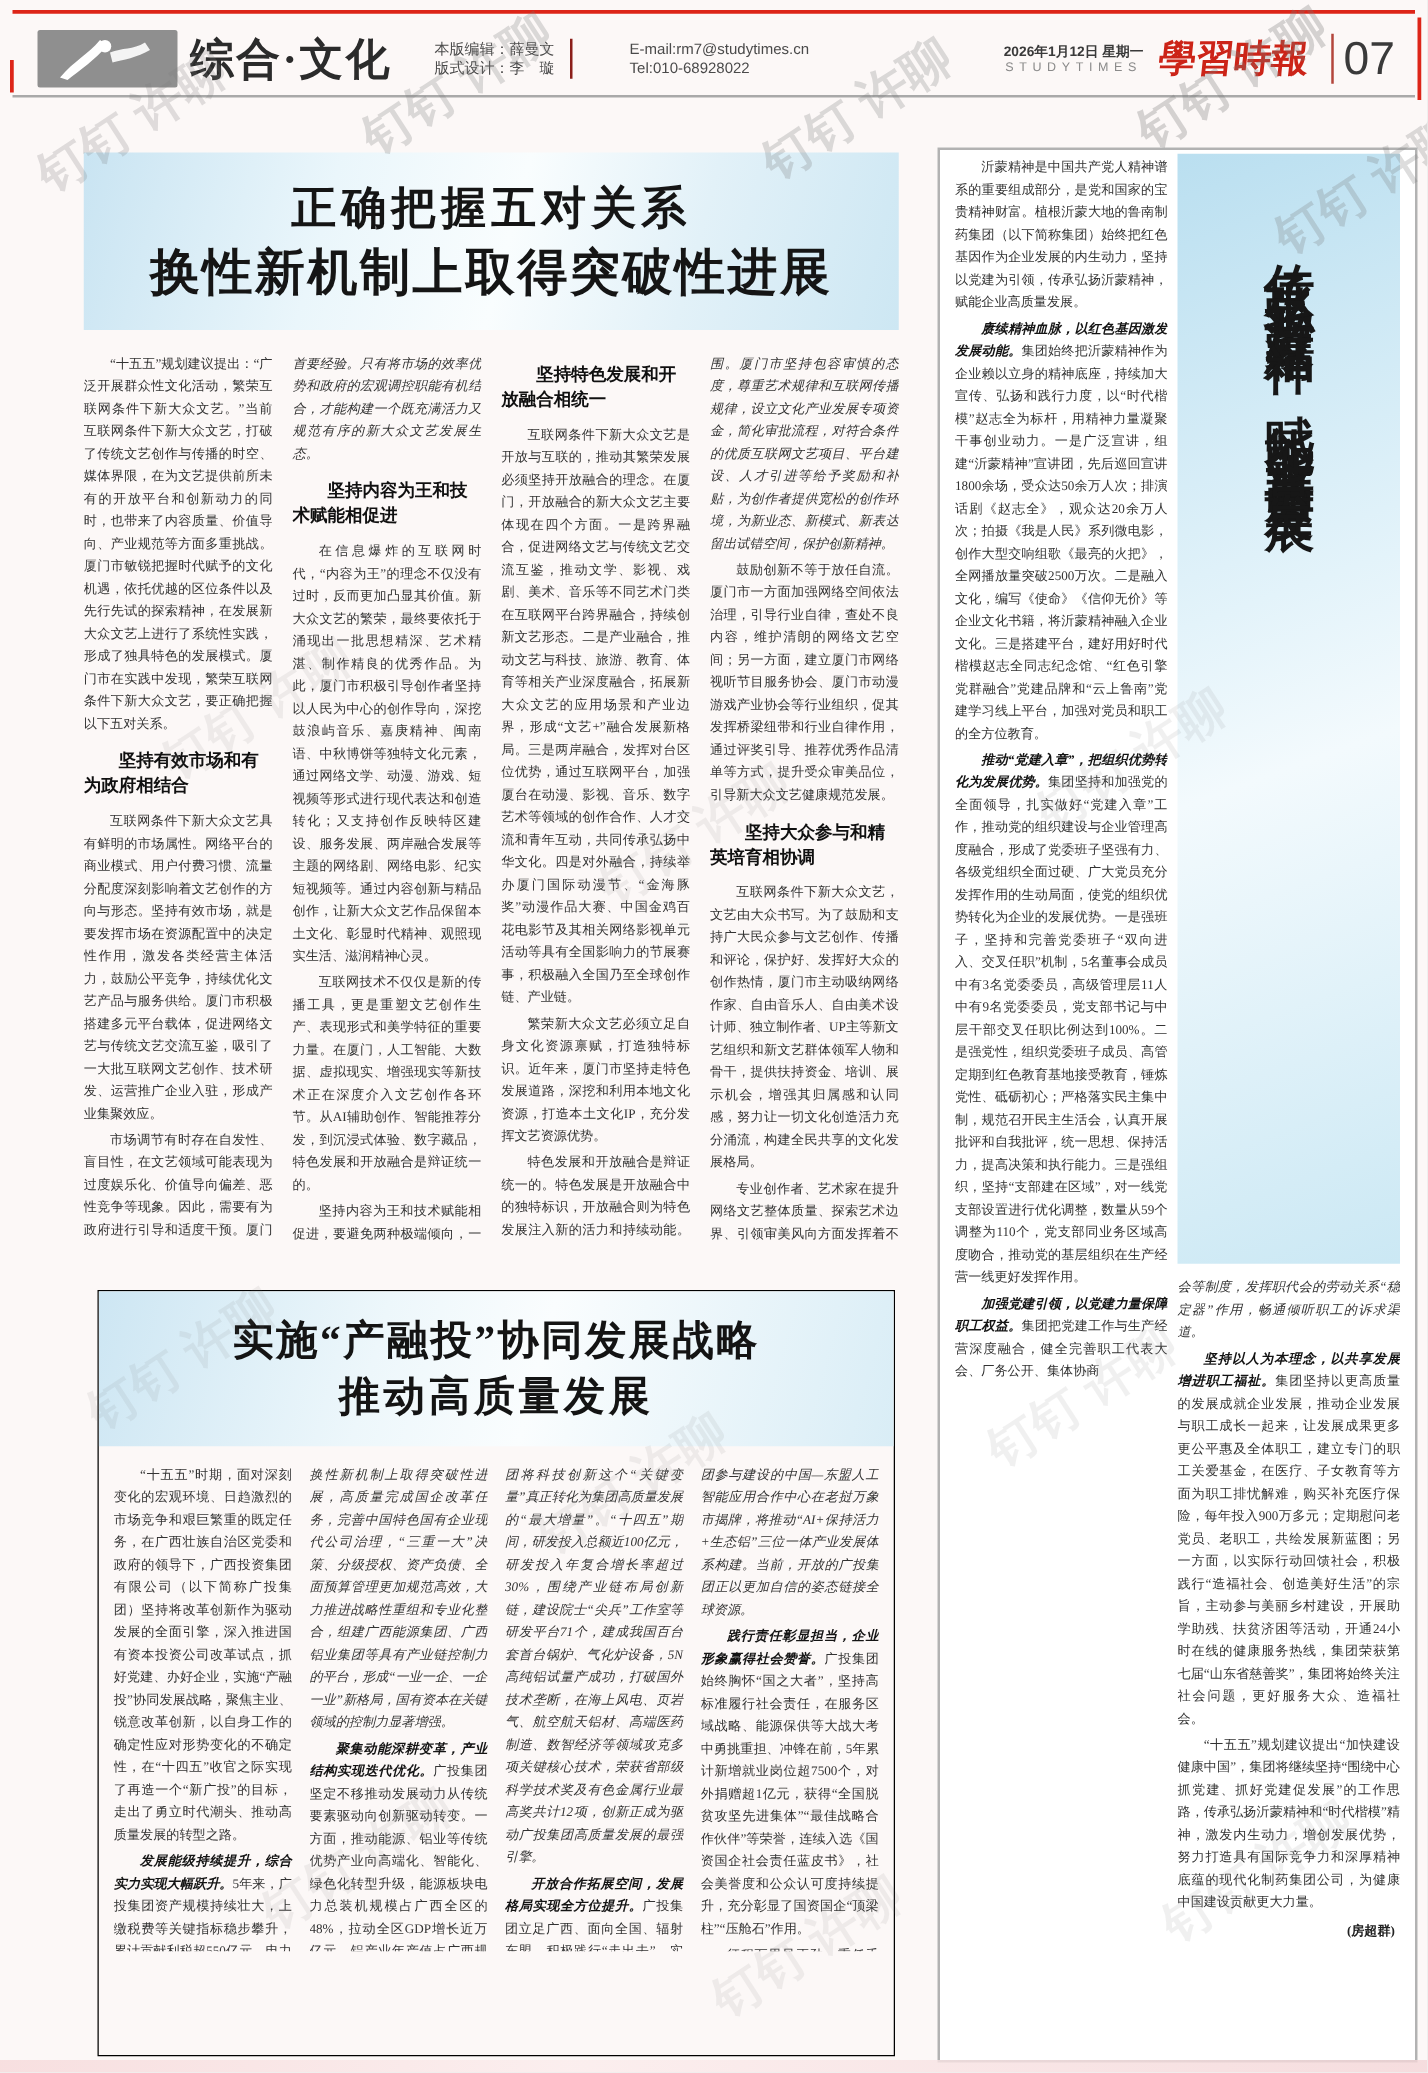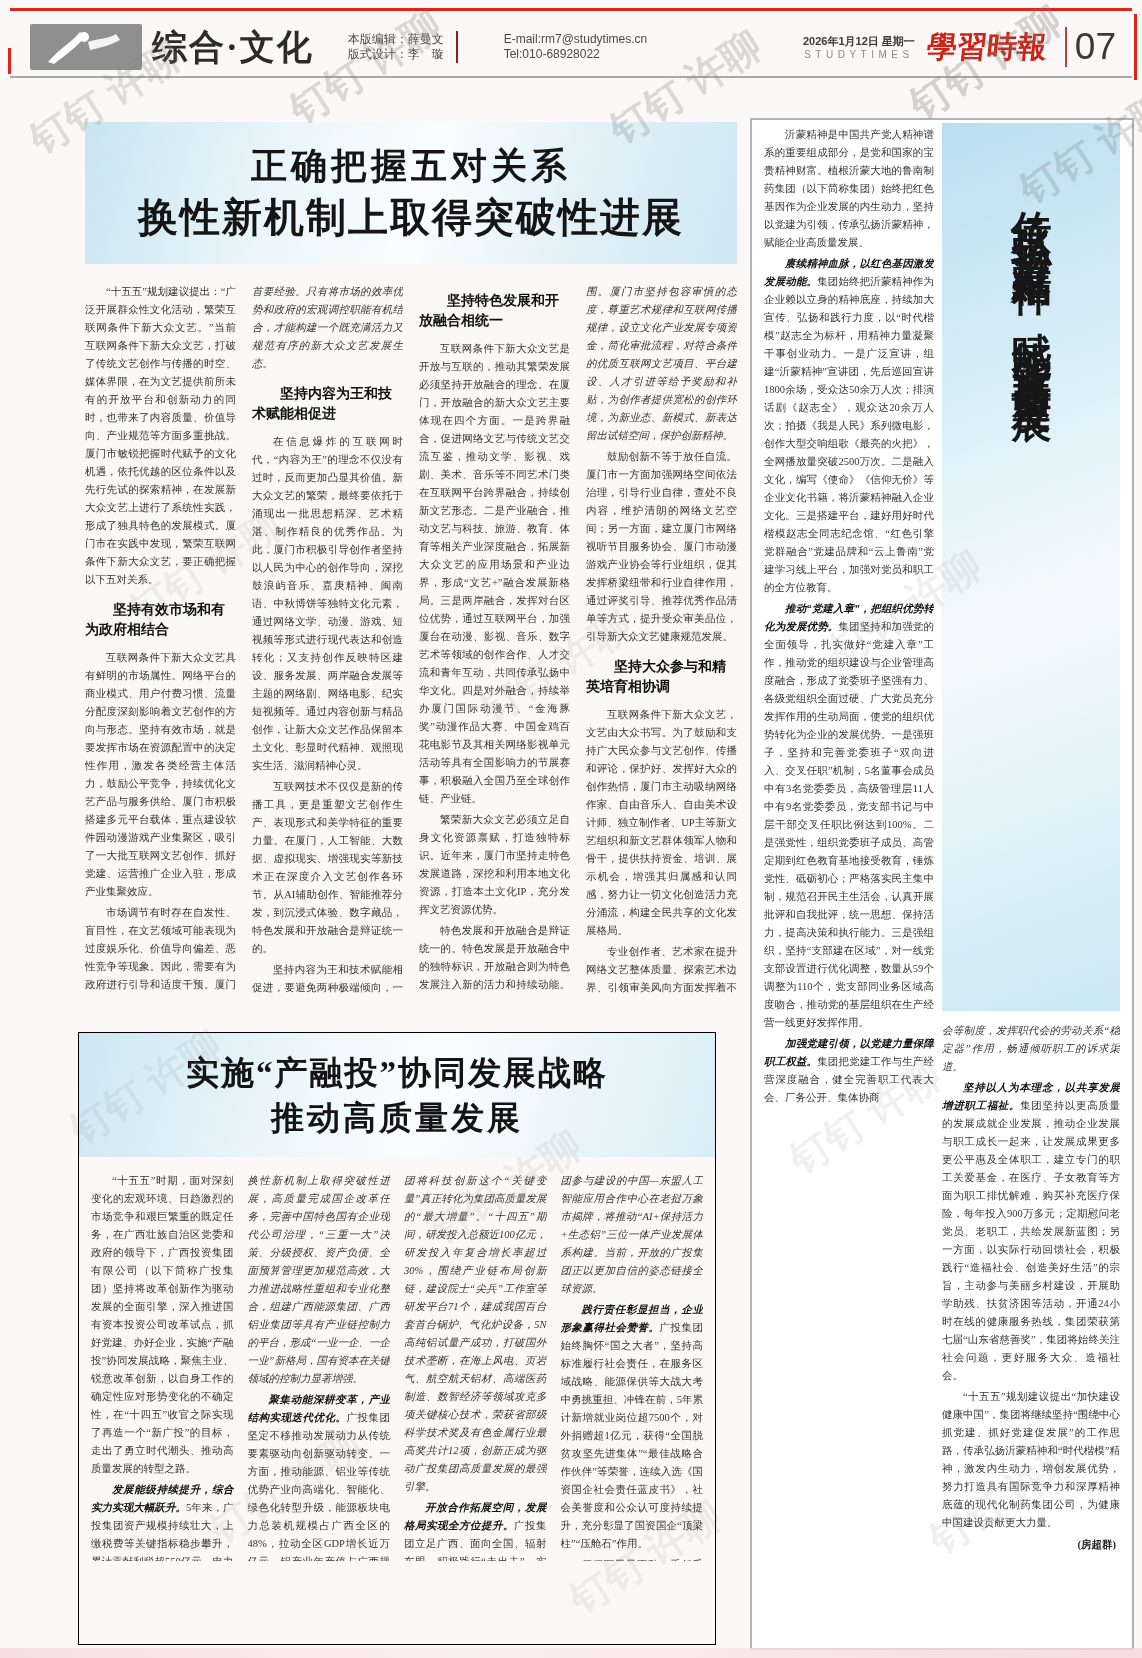--- a/index.html
+++ b/index.html
@@ -21,21 +21,21 @@
   .pg-div{width:2px;height:40px;background:#b3453c;margin:0 8px;flex:0 0 auto;}
   .pgno{font-size:37px;color:#3a3a3a;font-family:"Liberation Sans",sans-serif;}
   .hdr-rule{position:absolute;top:76px;left:10px;width:1122px;height:2px;background:#a9a9a9;}
   
   .p{font-size:10.5px;line-height:18px;text-align:justify;text-indent:2em;margin:3px 0;color:#333;}
   .noind{text-indent:0;font-style:italic;}
   .sub{font-size:14px;font-weight:700;line-height:20px;margin:11px 0 9px;text-indent:2em;color:#101010;}
   .lead{font-weight:700;font-style:italic;color:#141414;}
   .byline{font-size:10.5px;font-weight:700;text-align:right;margin:6px 4px 0 0;color:#222;}
   
-  .main-art{position:absolute;left:85px;top:122px;width:652px;}
+  .main-art{position:absolute;left:67px;top:122px;width:652px;}
   .head-band{background:linear-gradient(105deg,#c9e4f2 0%,#eaf6fb 30%,#f9fdfe 52%,#e2f1f8 74%,#cde7f3 100%);
              padding:20px 6px 18px;text-align:center;}
   .hl1{font-size:36px;font-weight:900;letter-spacing:4px;color:#151515;line-height:48px;}
   .hl2{font-size:40px;font-weight:900;letter-spacing:2px;color:#151515;line-height:56px;}
   .cols{display:flex;gap:16px;margin-top:16px;height:716px;overflow:hidden;}
   .col{flex:1;overflow:hidden;}
   
   .box-art{position:absolute;left:78px;top:1032px;width:638px;height:613px;border:1px solid #000000;
            box-sizing:border-box;padding:0 12px;overflow:hidden;}
   .box-head{background:linear-gradient(105deg,#cde6f3 0%,#edf7fb 35%,#fafdfe 55%,#d9edf6 100%);
@@ -99,21 +99,21 @@
 
   <div class="main-art">
     <div class="head-band">
       <div class="hl1">正确把握五对关系</div>
       <div class="hl2">换性新机制上取得突破性进展</div>
     </div>
     <div class="cols">
       <div class="col">
           <p class="p">“十五五”规划建议提出：“广泛开展群众性文化活动，繁荣互联网条件下新大众文艺。”当前互联网条件下新大众文艺，打破了传统文艺创作与传播的时空、媒体界限，在为文艺提供前所未有的开放平台和创新动力的同时，也带来了内容质量、价值导向、产业规范等方面多重挑战。厦门市敏锐把握时代赋予的文化机遇，依托优越的区位条件以及先行先试的探索精神，在发展新大众文艺上进行了系统性实践，形成了独具特色的发展模式。厦门市在实践中发现，繁荣互联网条件下新大众文艺，要正确把握以下五对关系。</p>
           <p class="sub">坚持有效市场和有为政府相结合</p>
-          <p class="p">互联网条件下新大众文艺具有鲜明的市场属性。网络平台的商业模式、用户付费习惯、流量分配度深刻影响着文艺创作的方向与形态。坚持有效市场，就是要发挥市场在资源配置中的决定性作用，激发各类经营主体活力，鼓励公平竞争，持续优化文艺产品与服务供给。厦门市积极搭建多元平台载体，重点建设软件园动漫游戏产业集聚区，吸引了一大批互联网文艺创作、抓好党建、运营推广企业入驻，形成产业集聚效应。</p>
+          <p class="p">互联网条件下新大众文艺具有鲜明的市场属性。网络平台的商业模式、用户付费习惯、流量分配度深刻影响着文艺创作的方向与形态。坚持有效市场，就是要发挥市场在资源配置中的决定性作用，激发各类经营主体活力，鼓励公平竞争，持续优化文艺产品与服务供给。厦门市积极搭建多元平台载体，促进网络文艺与传统文艺交流互鉴，吸引了一大批互联网文艺创作、技术研发、运营推广企业入驻，形成产业集聚效应。</p>
           <p class="p">市场调节有时存在自发性、盲目性，在文艺领域可能表现为过度娱乐化、价值导向偏差、恶性竞争等现象。因此，需要有为政府进行引导和适度干预。厦门市深度把握互联网文化产业发展规律，将其纳入全市经济社会治理和文化改革发展重要文件，明确网络视听、数字创意等市场重点发展方向。政策精准、服务到位，政府不缺位也不错位，是厦门市繁荣互联网条件下新大众文艺的</p>
         </div>
       <div class="col">
           <p class="p noind">首要经验。只有将市场的效率优势和政府的宏观调控职能有机结合，才能构建一个既充满活力又规范有序的新大众文艺发展生态。</p>
           <p class="sub">坚持内容为王和技术赋能相促进</p>
           <p class="p">在信息爆炸的互联网时代，“内容为王”的理念不仅没有过时，反而更加凸显其价值。新大众文艺的繁荣，最终要依托于涌现出一批思想精深、艺术精湛、制作精良的优秀作品。为此，厦门市积极引导创作者坚持以人民为中心的创作导向，深挖鼓浪屿音乐、嘉庚精神、闽南语、中秋博饼等独特文化元素，通过网络文学、动漫、游戏、短视频等形式进行现代表达和创造转化；又支持创作反映特区建设、服务发展、两岸融合发展等主题的网络剧、网络电影、纪实短视频等。通过内容创新与精品创作，让新大众文艺作品保留本土文化、彰显时代精神、观照现实生活、滋润精神心灵。</p>
           <p class="p">互联网技术不仅仅是新的传播工具，更是重塑文艺创作生产、表现形式和美学特征的重要力量。在厦门，人工智能、大数据、虚拟现实、增强现实等新技术正在深度介入文艺创作各环节。从AI辅助创作、智能推荐分发，到沉浸式体验、数字藏品，特色发展和开放融合是辩证统一的。</p>
           <p class="p">坚持内容为王和技术赋能相促进，要避免两种极端倾向，一种是忽视技术革命的巨大影响，固守传统创作模式；另一种是陷入“唯技术论”的迷思，使内容沦为技术的附庸。厦门市坚持以深厚的文化内涵和精湛的艺术追求为导向，在利用大数据分析用户审美偏好以优化创作选题的同时，警惕“算法牢笼”导致的内容同质化，在运用技术创造沉浸式体验的同时，更加注重激发情感共鸣。真正做到让技术服务于讲述更好的人的故事、表达更深刻的思想、创造更美妙的体验。</p>
         </div>
       <div class="col">

